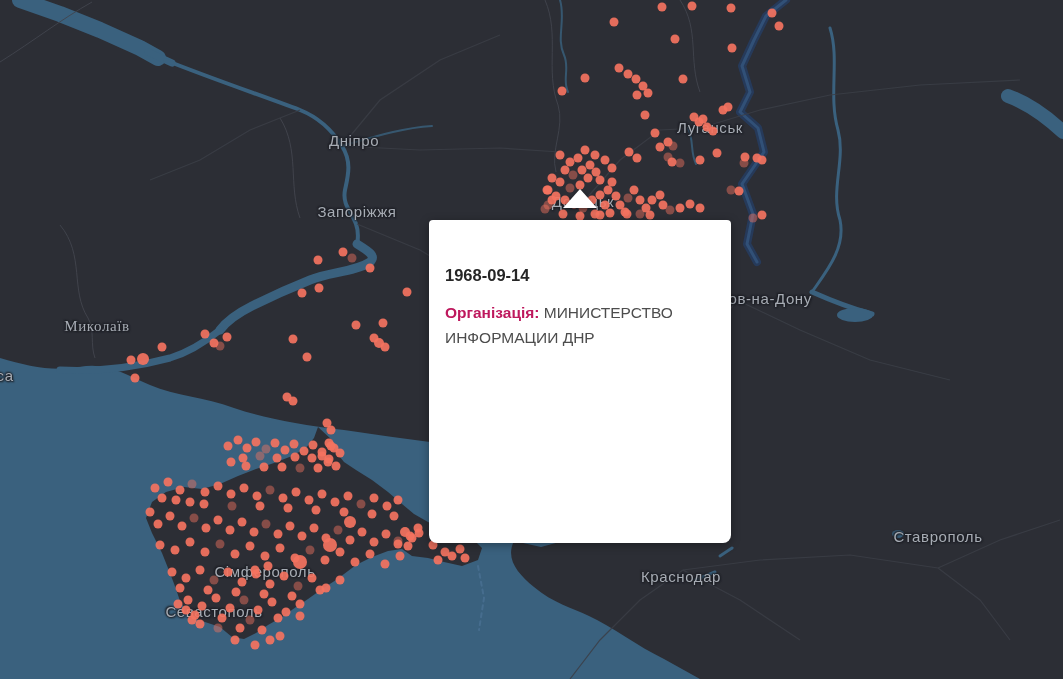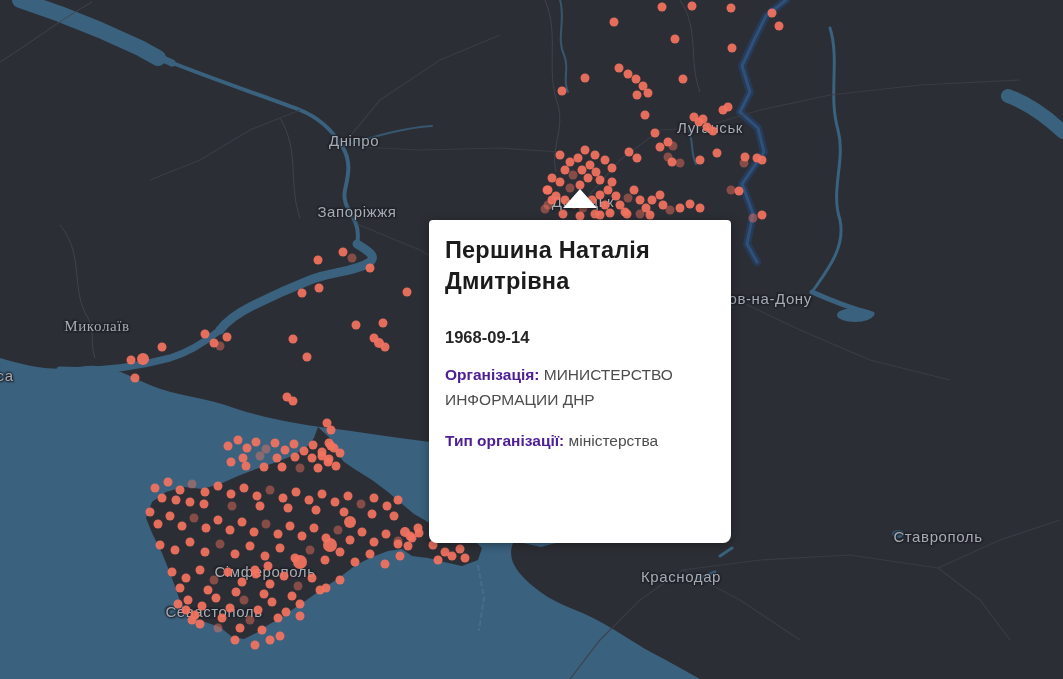--- a/index.html
+++ b/index.html
@@ -27,21 +27,21 @@
     box-sizing:border-box;background:#ffffff;border-radius:4px 4px 8px 8px;
     padding:15px 16px 26px 16px;box-shadow:0 2px 10px rgba(0,0,0,.35);
     color:#1a1a1a;
   }
   .popup h2{
     margin:0;font-size:23.5px;line-height:1.32;font-weight:bold;color:#1b1b1b;
     letter-spacing:.2px;
   }
   .popup .date{margin-top:31px;font-size:16.5px;font-weight:bold;color:#262626;}
   .popup .field{margin-top:16px;font-size:15.5px;line-height:1.6;}
-  .popup .field .lbl{font-weight:bold;color:#4c1d95;}
+  .popup .field .lbl{font-weight:bold;color:#be185d;}
   .popup .field .val{color:#4d4d4d;}
 </style>
 </head>
 <body>
 
 <div class="stage">
 
   <svg id="geo-layer" width="1063" height="679" viewBox="0 0 1063 679">
     <rect x="0" y="0" width="1063" height="679" fill="#2c2e35"></rect>
 
@@ -397,21 +397,19 @@
       <circle cx="178" cy="604" r="4.5" fill="#f4735f" opacity="0.92"></circle>
       <circle cx="235" cy="640" r="4.5" fill="#f4735f" opacity="0.92"></circle>
       <circle cx="255" cy="645" r="4.5" fill="#f4735f" opacity="0.92"></circle>
       <circle cx="270" cy="640" r="4.5" fill="#f4735f" opacity="0.92"></circle>
       <circle cx="280" cy="636" r="4.5" fill="#f4735f" opacity="0.92"></circle>
     </svg>
 
   <div class="marker-tri" style="left: 563px; top: 189px;"></div>
 
   <div class="popup">
-    <h2>Першина Наталія Дмитрівна</h2>
     <div class="date">1968-09-14</div>
     <div id="popup-fields">
         <div class="field"><span class="lbl">Організація:</span><span class="val"> МИНИСТЕРСТВО ИНФОРМАЦИИ ДНР</span></div>
-        <div class="field"><span class="lbl">Тип організації:</span><span class="val"> міністерства</span></div>
       </div>
   </div>
 
 </div>
 
 </body></html>

